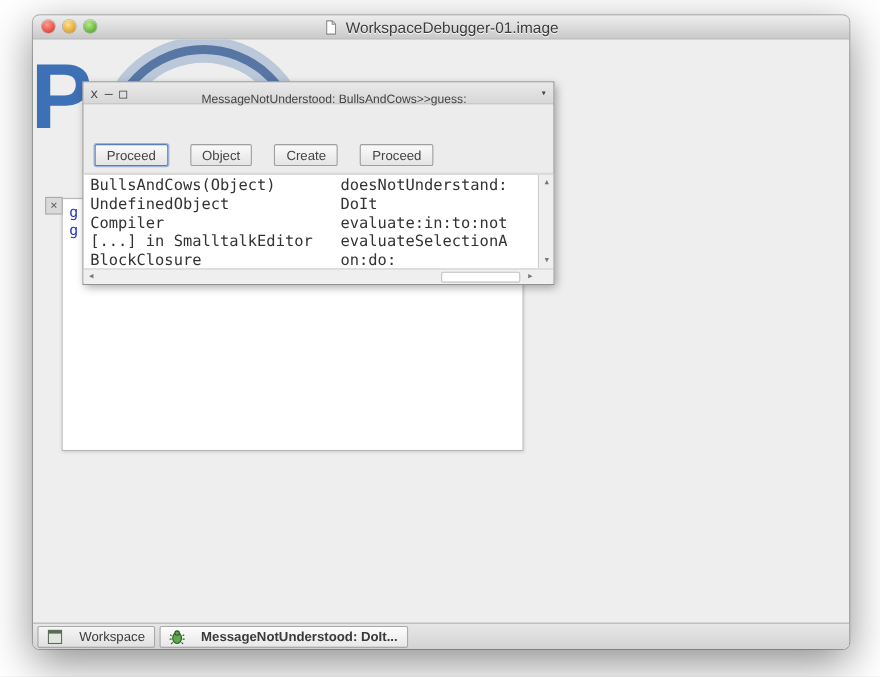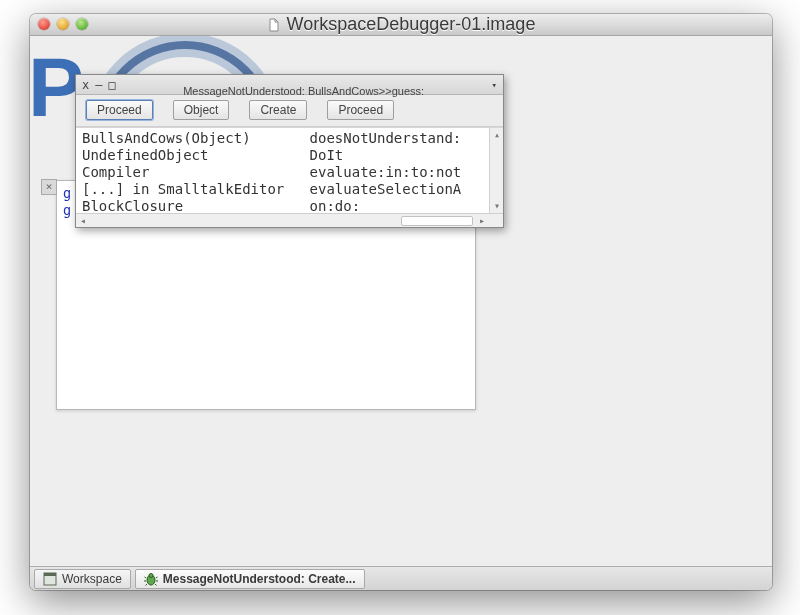--- a/index.html
+++ b/index.html
@@ -17,21 +17,21 @@
     height: 22px;
     background: linear-gradient(to bottom,#ededed 0%,#dcdcdc 50%,#c9c9c9 100%);
     border-bottom:1px solid #a6a6a6;
     display:flex; align-items:center; position:relative;
   }
   .traffic { position:absolute; left:8px; top:4px; display:flex; gap:7px; }
   .tl-dot { width:12px; height:12px; border-radius:50%; box-shadow: inset 0 1px 1px rgba(255,255,255,0.4), 0 0 0 0.5px rgba(0,0,0,0.3); }
   .tl-close { background: radial-gradient(circle at 40% 35%, #ff9a8f, #e1493d 70%); }
   .tl-min   { background: radial-gradient(circle at 40% 35%, #ffe08a, #e1a22e 70%); }
   .tl-zoom  { background: radial-gradient(circle at 40% 35%, #b8e986, #5fb23a 70%); }
-  .mac-title { margin:0 auto; display:flex; align-items:center; gap:6px; font-size:18px; color:#3a3a3a; text-shadow:0 1px 0 #fff; }
+  .mac-title { margin:0 auto; display:flex; align-items:center; gap:6px; font-size:14px; color:#3a3a3a; text-shadow:0 1px 0 #fff; }
   .mac-title svg { flex:none; }
   
   .world {
     position:absolute; left:0; top:22px; right:0; bottom:0;
     background:#eeeeee;
     overflow:hidden;
   }
   
   
   .logo {
@@ -70,21 +70,21 @@
   .dbg-title .ctl { font:12px/12px monospace; cursor:default; }
   .dbg-title .spacer { flex:1; text-align:center;margin-top:12px; }
   .dbg-title .menu-drop { font-size:9px; }
   .dbg-buttons {
     display:flex; gap:20px; padding:5px 10px 6px;
     background:#ececec; border-bottom:1px solid #cfcfcf;
   }
   .dbg-buttons button {
     font:12px "Lucida Grande",Arial,sans-serif;
     padding:2px 10px; background:linear-gradient(#fafafa,#e4e4e4);
-    border:1px solid #9f9f9f; border-radius:2px; color:#444;
+    border:1px solid #9f9f9f; border-radius:2px; color:#444;margin-top:31px;
   }
   .dbg-buttons button.primary { border-color:#5b7fb3; box-shadow:0 0 0 1px #9ab5dc; }
   .stack {
     background:#fff; position:relative;
     font:14px/17px "Monaco","Menlo",monospace; color:#333;
     height:100px; overflow:hidden;
     border-top:1px solid #d6d6d6;
   }
   .stack-inner { padding:2px 0 0 6px; white-space:pre; }
   .scroll-v { position:absolute; right:0; top:0; width:14px; bottom:14px; background:#efefef; border-left:1px solid #cfcfcf; }
@@ -96,21 +96,21 @@
   .scroll-h .thumb { position:absolute; right:30px; top:2px; height:10px; width:72px; background:#fff; border:1px solid #c2c2c2; border-radius:2px; }
   
   
   .taskbar {
     position:absolute; left:0; right:0; bottom:0; height:24px;
     background:linear-gradient(#e7e7e7,#d3d3d3);
     border-top:1px solid #aeaeae;
     display:flex; align-items:center; padding:0 4px; gap:4px;
   }
   .task {
-    height:20px; padding:0 8px; display:flex; align-items:center; gap:5px;
+    height:20px; padding:0 8px; display:flex; align-items:center; gap:15px;
     background:linear-gradient(#f6f6f6,#e0e0e0);
     border:1px solid #a9a9a9; border-radius:2px;
     font:12px "Lucida Grande",Arial,sans-serif; color:#3a3a3a;
   }
   .task.active { font-weight:bold; background:linear-gradient(#fdfdfd,#e7e7e7); }
   .task svg { flex:none; }
 </style>
 </head>
 <body>
 
@@ -183,17 +183,17 @@
           <rect x="1" y="1" width="12" height="3" fill="#5a6a55"></rect>
         </svg>
         <span>Workspace</span>
       </div>
       <div class="task active">
         <svg width="14" height="14" viewBox="0 0 14 14">
           <ellipse cx="7" cy="8" rx="4" ry="5" fill="#5fa84d" stroke="#2d5a22"></ellipse>
           <circle cx="7" cy="3.5" r="2" fill="#5fa84d" stroke="#2d5a22"></circle>
           <path d="M2 6l-1.5-1M12 6l1.5-1M2 9h-2M12 9h2M3 12l-1.5 1.5M11 12l1.5 1.5" stroke="#2d5a22"></path>
         </svg>
-        <span>MessageNotUnderstood: Create...</span>
+        <span>MessageNotUnderstood: DoIt...</span>
       </div>
     </div>
   </div>
 </div>
 
 </body></html>

